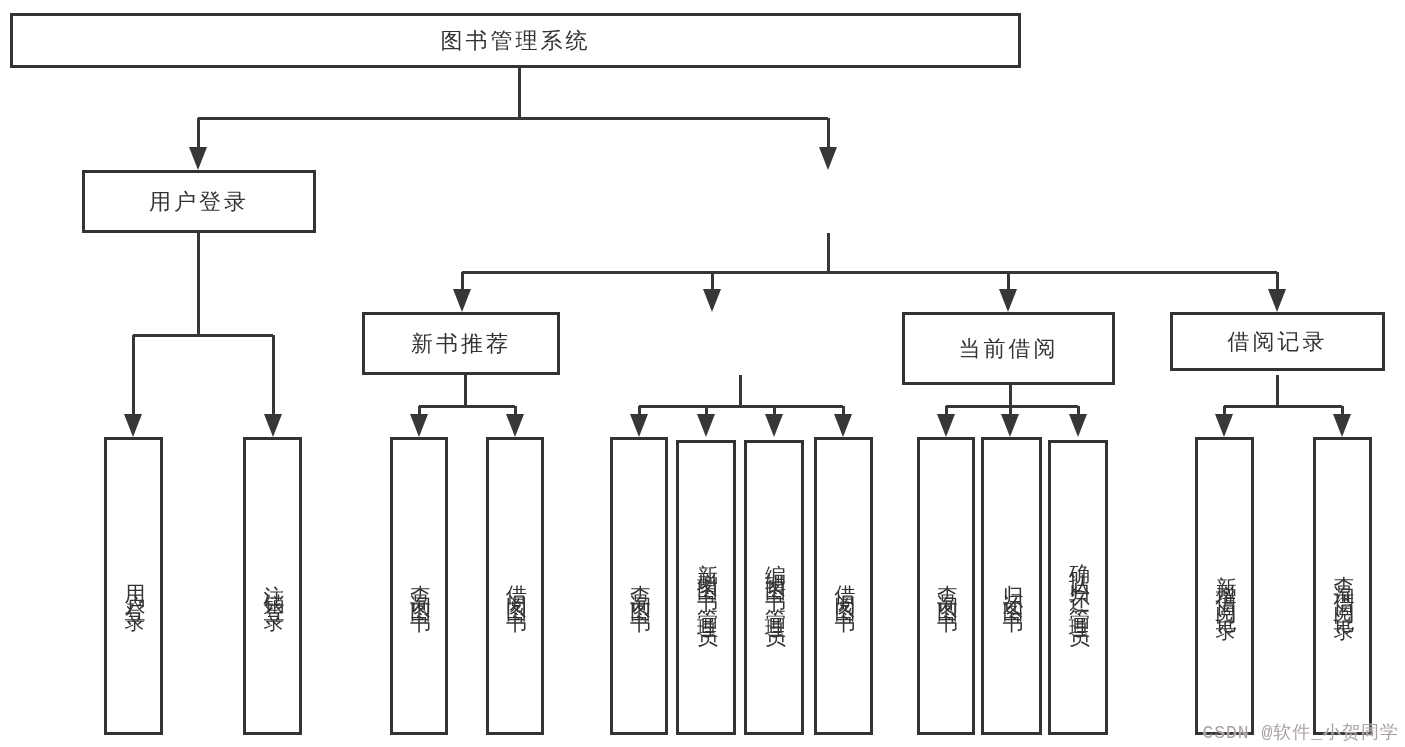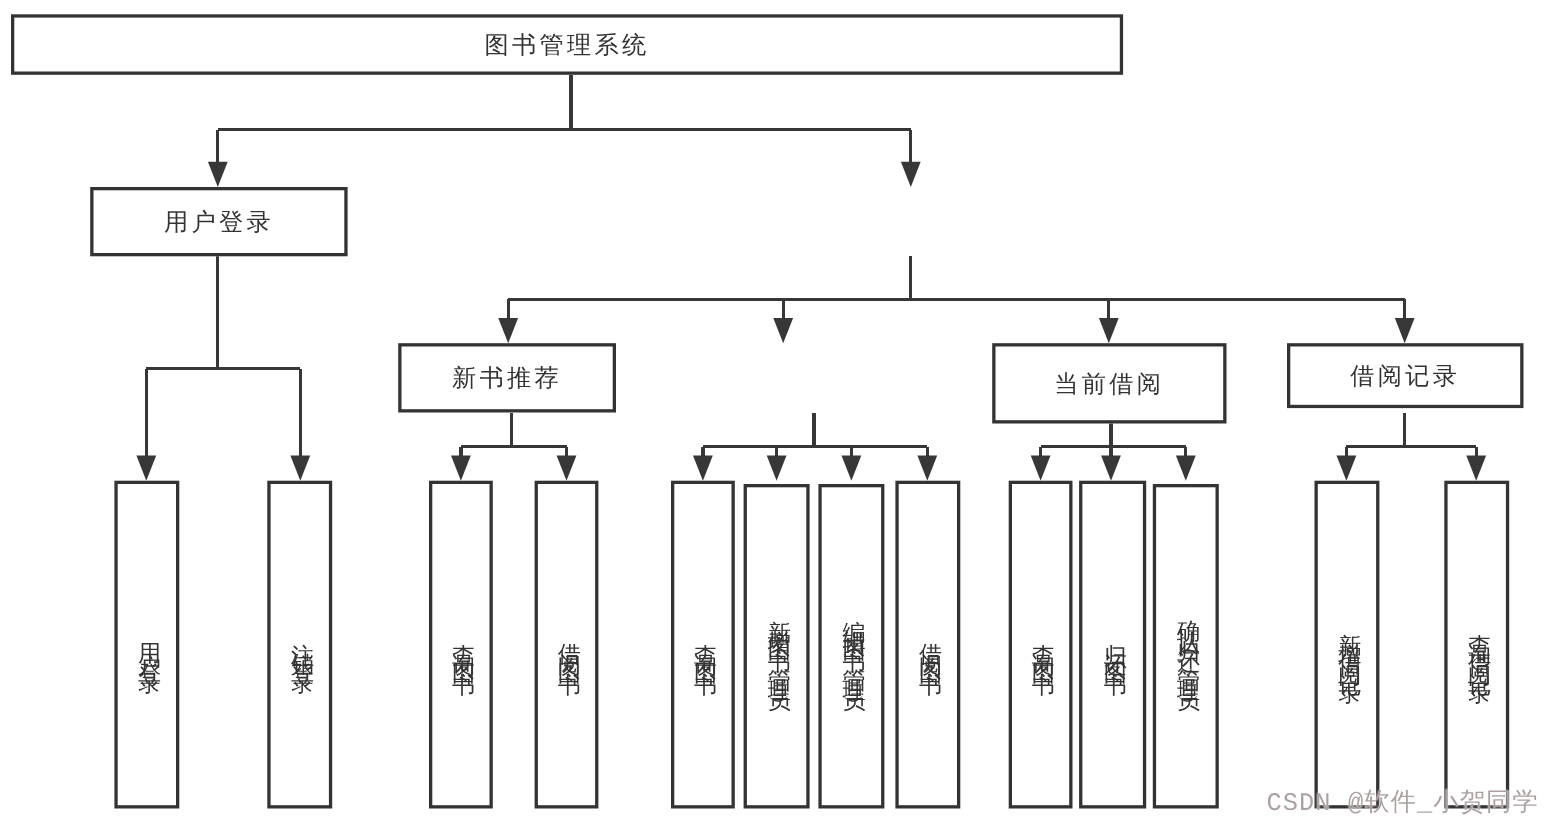--- a/index.html
+++ b/index.html
@@ -45,21 +45,21 @@
     text-orientation: mixed;
     font-size: 21px;
     letter-spacing: 9px;
     line-height: 1;
     color: #333333;
   }
   .watermark {
     position: absolute;
     right: 6px;
     bottom: 3px;
-    font-size: 23px;
+    font-size: 18px;
     color: #aca1a1;
     letter-spacing: 1px;
     text-shadow: 0 0 2px #ffffff;
     white-space: nowrap;
   }
 </style>
 </head>
 <body>
 
 <div class="canvas">

